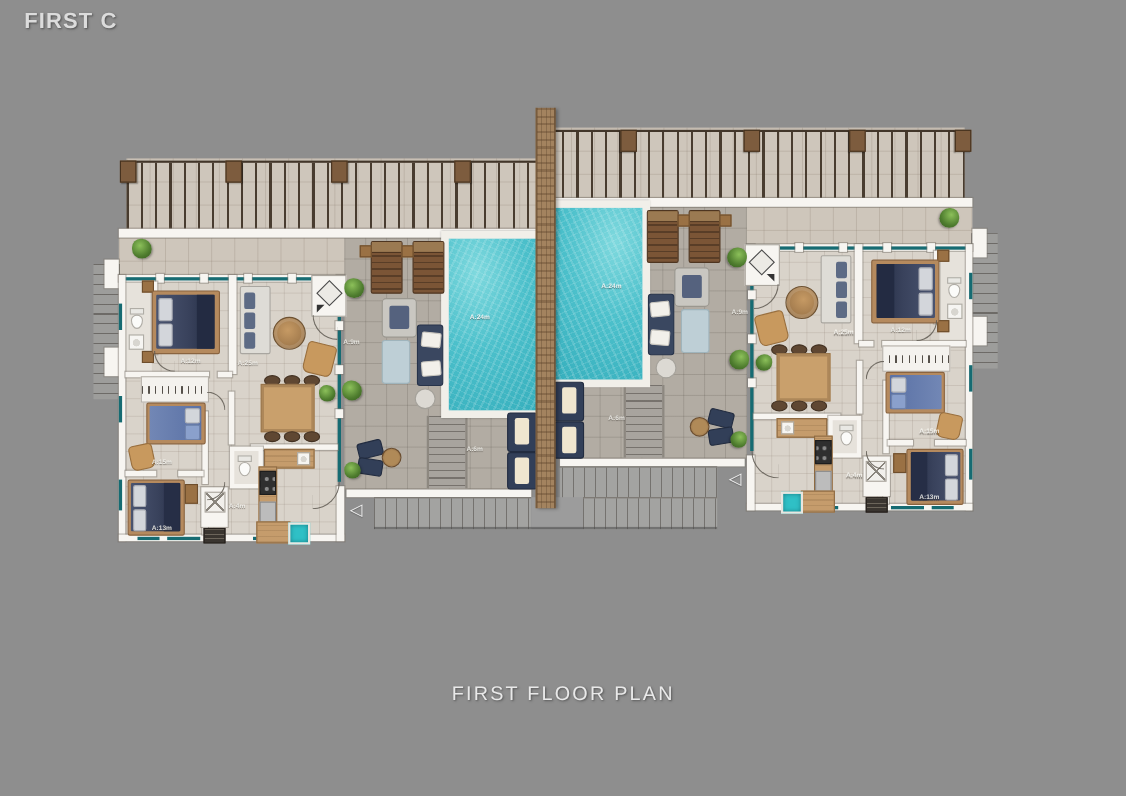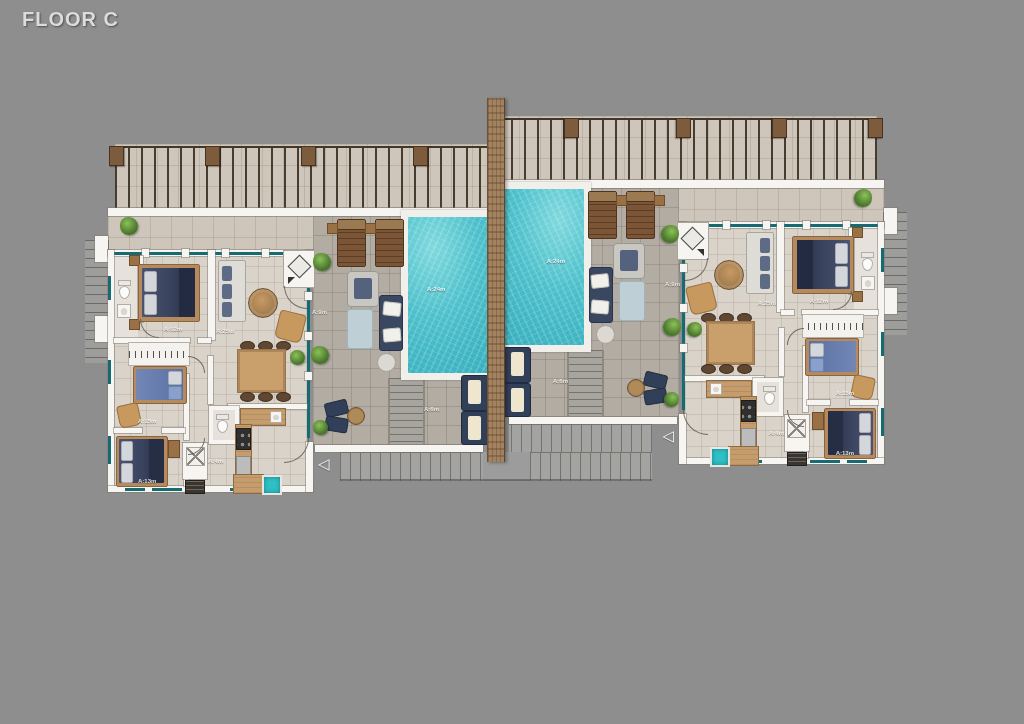--- a/index.html
+++ b/index.html
@@ -75,21 +75,21 @@
   .entry b{position:absolute;left:7px;top:7px;width:15px;height:15px;background:#eceae5;border:1px solid #4a4a4a;transform:rotate(45deg)}
   .entry i{position:absolute;left:4px;bottom:3px;width:0;height:0;border-top:7px solid #333;border-right:7px solid transparent}
   .navarrow{position:absolute;font-size:15px;color:#f2f2f2;text-shadow:0 1px 1px rgba(0,0,0,.3);line-height:1}
   .divider{background:#a3835f;background-image:repeating-linear-gradient(180deg,rgba(90,64,40,.35) 0 2px,transparent 2px 7px),repeating-linear-gradient(90deg,rgba(70,50,30,.28) 0 1px,transparent 1px 4px);
        border-left:1px solid #6f5336;border-right:1px solid #5d4328;box-shadow:2px 1px 3px rgba(0,0,0,.3)}
 </style>
 </head>
 <body>
 
 <div id="plan">
-  <div class="title">FLOOR C</div>
+  <div class="title">FIRST C</div>
 
   <div id="unitL" class="unit" style="left:80px;top:100px">
 
     <div class="abs tileB" style="left:35px;top:44px;width:376px;height:66px"></div>
     <div class="abs rail" style="left:35px;top:46px;width:376px;height:2px"></div>
     <div class="abs fencebars" style="left:35px;top:48px;width:376px;height:60px"></div>
     <div class="abs post" style="left:29px;top:46px;width:13px;height:18px"></div>
     <div class="abs post" style="left:125px;top:46px;width:13px;height:18px"></div>
     <div class="abs post" style="left:221px;top:46px;width:13px;height:18px"></div>
     <div class="abs post" style="left:333px;top:46px;width:13px;height:18px"></div>
@@ -441,13 +441,14 @@
     <span class="lbl" style="left:347px;top:186px;color:rgba(255,255,255,.85)">A:24m</span>
     <span class="lbl" style="left:344px;top:306px">A:6m</span>
   </div>
 
   <div class="abs" style="left:483px;top:452px;width:47px;height:28px;background:#9c9c9c"></div>
   <div class="abs stairsV" style="left:530px;top:452px;width:122px;height:28px"></div>
   <div class="abs" style="left:340px;top:479px;width:312px;height:2px;background:rgba(75,75,75,.55)"></div>
 
   <div class="abs divider" style="left:487px;top:98px;width:16px;height:364px"></div>
 
+  <div class="caption">FIRST FLOOR PLAN</div>
 </div>
 
 </body></html>

